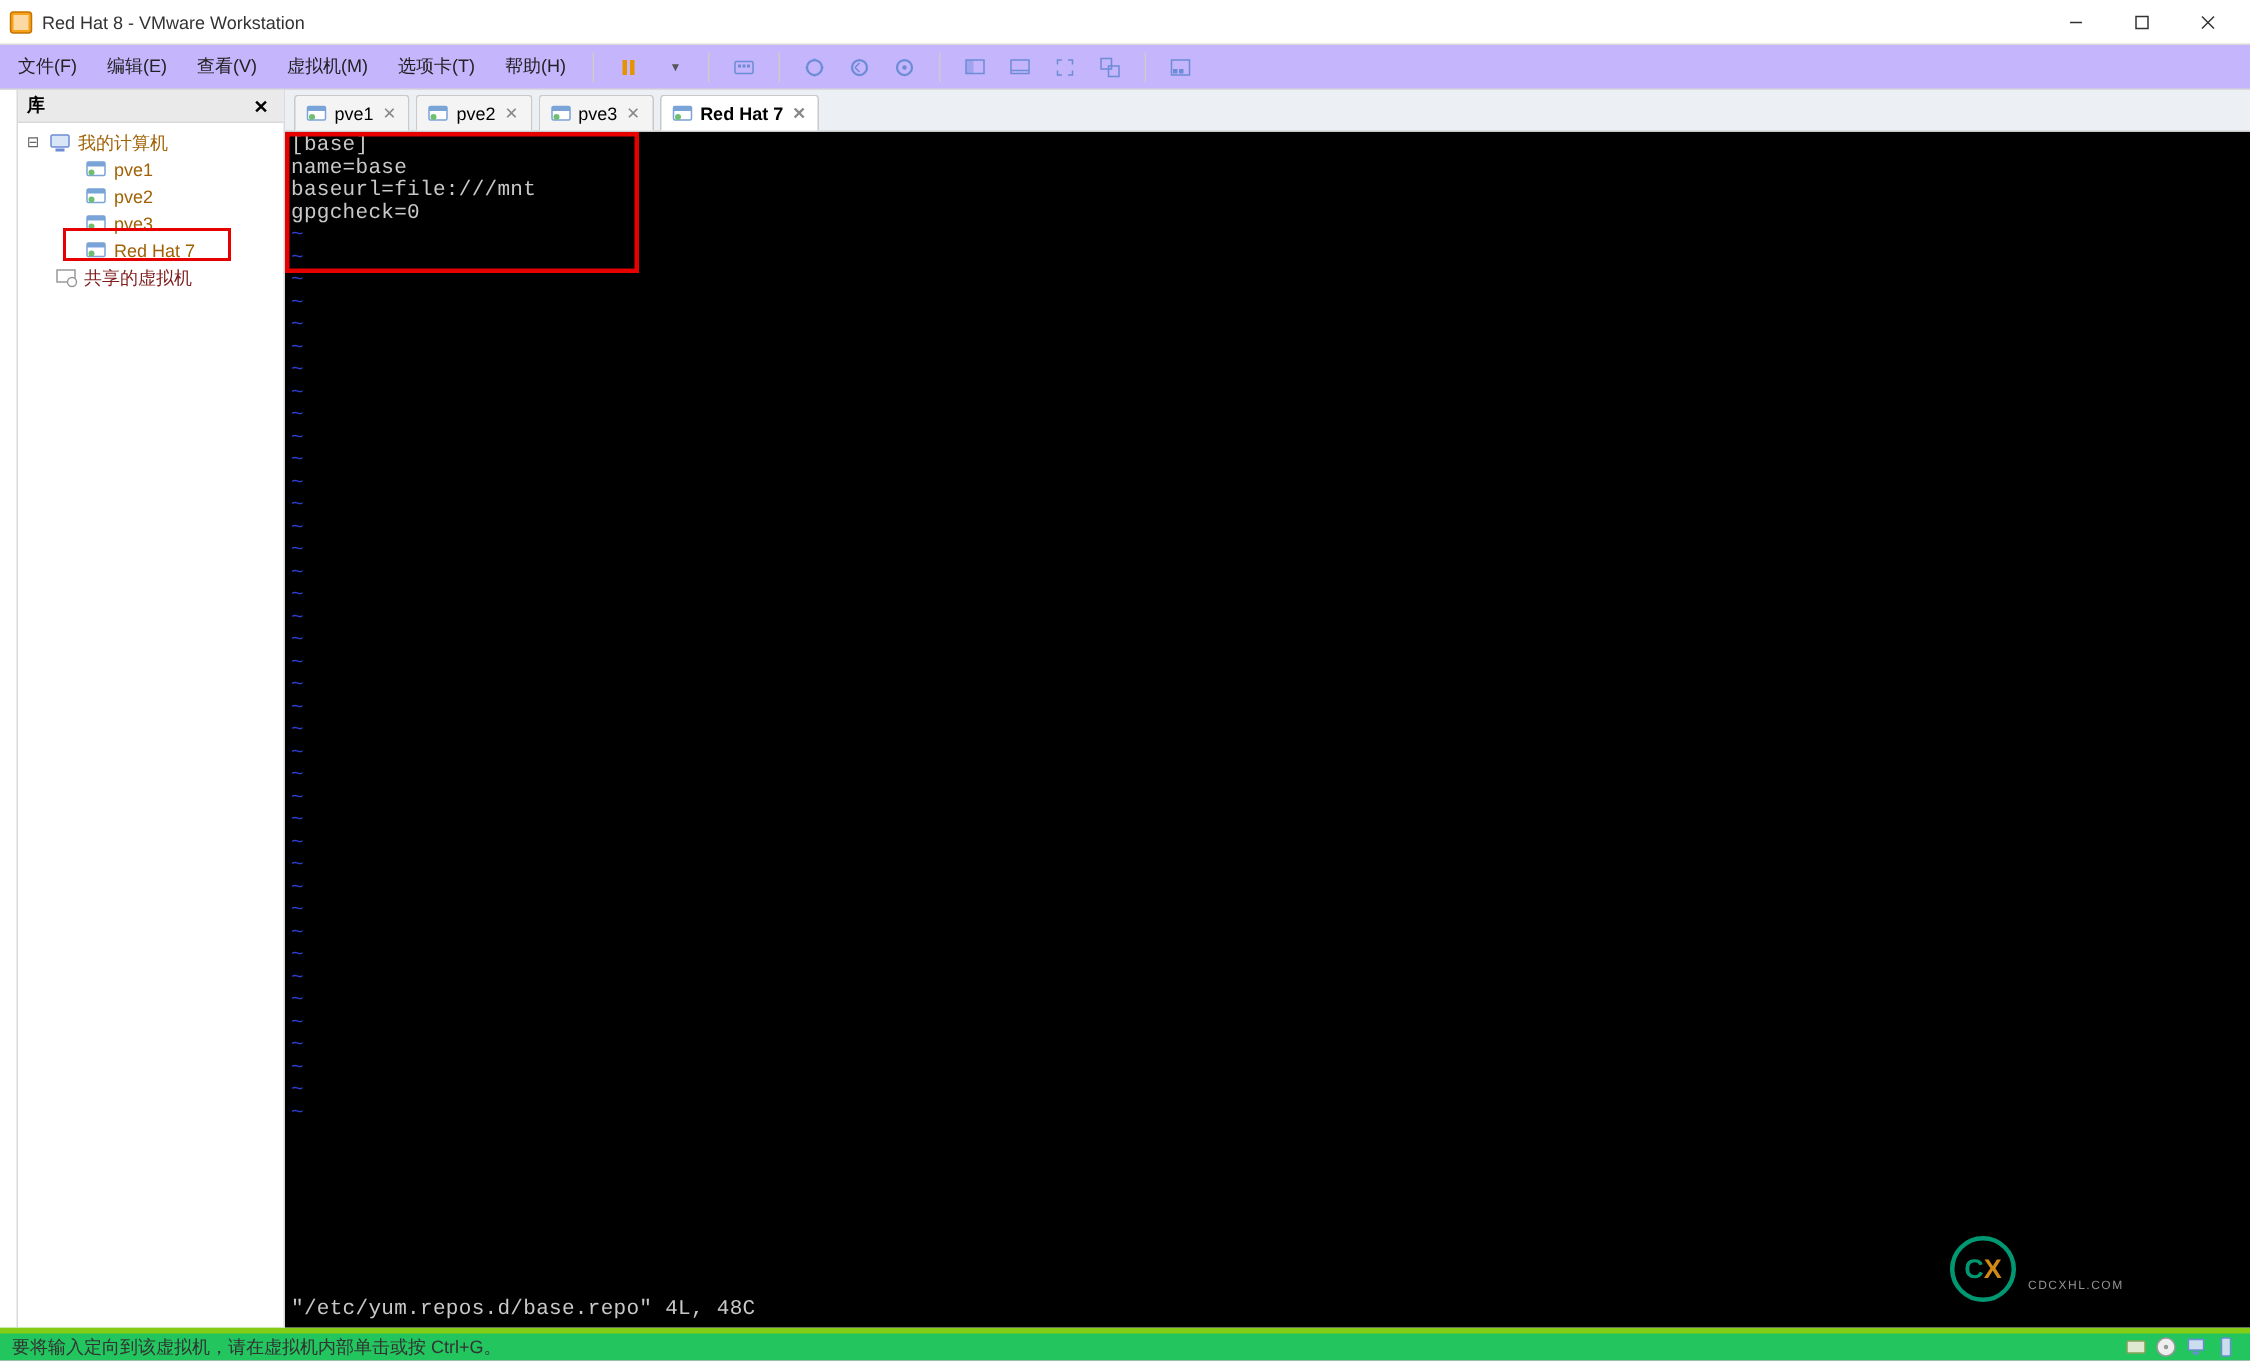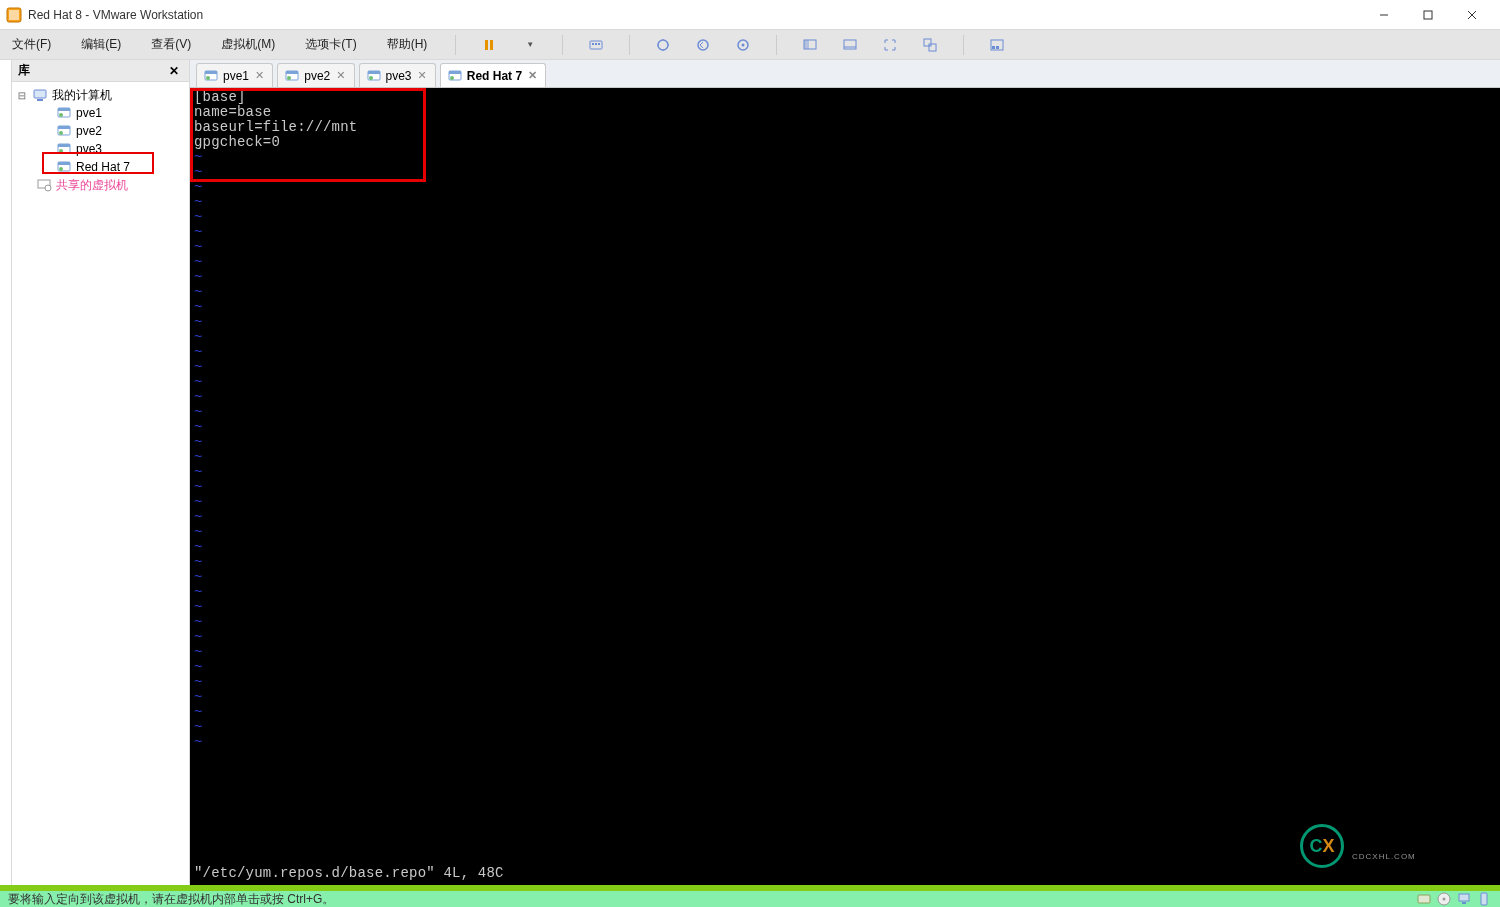--- a/index.html
+++ b/index.html
@@ -3,21 +3,21 @@
 <meta charset="utf-8">
 <style>
   * { box-sizing: border-box; margin: 0; padding: 0; }
   html, body { width: 1500px; height: 907px; font-family: "Microsoft YaHei", Tahoma, sans-serif; font-size: 12px; overflow: hidden; background:#fff; }
   .titlebar { height: 30px; background: #fff; border-bottom: 1px solid #d9d9d9; display:flex; align-items:center; padding:0 6px; }
   .titlebar .app-icon { width:16px; height:16px; margin-right:6px; }
   .title-text { flex:0 0 auto; color:#333; }
   .title-spacer { flex:1; }
   .win-btn { width:44px; height:29px; display:flex; align-items:center; justify-content:center; color:#333; }
   
-  .menubar { height:30px; background:#e5e5e5; border-bottom:1px solid #d9d9d9; display:flex; align-items:center; padding:0 4px; gap:14px; }
+  .menubar { height:30px; background:#c4b5fd; border-bottom:1px solid #d9d9d9; display:flex; align-items:center; padding:0 4px; gap:4px; }
   .menu-item { padding:4px 8px; color:#222; cursor:default; }
   .toolbar-sep { width:1px; height:20px; background:#ccc; margin:0 6px; }
   .tool-btn { width:26px; height:26px; display:flex; align-items:center; justify-content:center; border-radius:2px; }
   .tool-btn svg { width:16px; height:16px; }
   .dropdown-arrow { font-size:8px; margin-left:2px; color:#555; }
   
   .body-row { display:flex; height: calc(907px - 30px - 30px - 22px); }
   
   .left-strip { width:12px; background:#fff; border-right:1px solid #d9d9d9; position:relative; }
   .left-strip .vtxt { writing-mode: vertical-rl; font-size:11px; color:#666; margin-top:150px; margin-left:-2px;}
@@ -30,36 +30,36 @@
   .search-box .mag { width:14px; height:14px; margin-right:4px; flex-shrink:0;}
   .search-box .ph { flex:1; white-space:nowrap; overflow:hidden; text-overflow:ellipsis; font-size:12px;}
   .search-caret { width:16px; text-align:center; color:#555; cursor:pointer; }
   
   .tree { padding:4px 0; overflow:auto; position:relative; }
   .tree-row { display:flex; align-items:center; height:18px; padding-left:4px; white-space:nowrap; }
   .tree-row.depth1 { padding-left:20px; }
   .tree-row.depth2 { padding-left:40px; }
   .tree-toggle { width:12px; text-align:center; font-size:10px; color:#666; }
   .tree-icon { width:16px; height:16px; margin:0 4px; flex-shrink:0; }
-  .tree-label { color:#000000; }
+  .tree-label { color:#a16207; }
   .red-box-tree { position:absolute; border:2px solid #e60000; pointer-events:none; }
   
   .content { flex:1; display:flex; flex-direction:column; background:#fff; }
   .tabbar { height:28px; background:#eceff3; border-bottom:1px solid #c9c9c9; display:flex; align-items:flex-end; padding-left:6px; gap:4px; }
   .tab { height:24px; border:1px solid #c9c9c9; border-bottom:none; background:#f4f4f4; display:flex; align-items:center; padding:0 6px; border-radius:3px 3px 0 0; gap:4px; }
   .tab.active { background:#fff; font-weight:bold; }
   .tab .tab-x { color:#888; font-size:11px; padding:0 2px; cursor:pointer; }
   
   .terminal { flex:1; background:#000; position:relative; font-family: "Courier New", monospace; font-size:14px; line-height:15px; color:#c8c8c8; white-space:pre; overflow:hidden; letter-spacing:0.2px;padding-left:24px;}
   .terminal-inner { position:absolute; left:4px; top:2px; right:4px; bottom:2px; }
   .tilde { color:#2f3fd1; }
   .vim-status { position:absolute; left:4px; bottom:4px; color:#c8c8c8; }
   .red-box-term { position:absolute; border:3px solid #e60000; left:0px; top:0px; width:236px; height:94px; }
   
-  .statusbar { height:22px; background:#86efac; border-top:6px solid #84cc16; display:flex; align-items:center; padding:0 8px; color:#333; }
+  .statusbar { height:22px; background:#22c55e; border-top:4px solid #84cc16; display:flex; align-items:center; padding:0 8px; color:#333; }
   .statusbar .spacer { flex:1; }
   .sb-icon { width:16px; height:16px; margin-left:4px; }
   .watermark { position:absolute; right:10px; bottom:36px; width:190px; height:50px; display:flex; align-items:center; gap:8px; opacity:.85;}
   .watermark .logo-c { width:44px; height:44px; border:3px solid #00b386; border-radius:50%; display:flex; align-items:center; justify-content:center; font-weight:bold; color:#00b386; font-size:18px; }
   .watermark .logo-txt { font-size:16px; font-weight:normal; color:#000000; letter-spacing:2px;}
   .watermark .logo-sub { font-size:8px; color:#aaa; letter-spacing:1px;}
   
   .vm-icon-svg { width:16px; height:16px; }
 </style>
 </head>
@@ -220,21 +220,21 @@
               <rect x="2" y="3" width="12" height="3" fill="#7aa3d8"></rect>
               <circle cx="5" cy="10" r="2" fill="#6fbf73"></circle>
             </svg></span>
         <span class="tree-label">Red Hat 7</span>
       </div>
       <div class="tree-row depth1">
         <span class="tree-icon"><svg viewBox="0 0 16 16">
               <rect x="2" y="3" width="12" height="8" fill="none" stroke="#999"></rect>
               <circle cx="12" cy="11" r="3" fill="#fff" stroke="#999"></circle>
             </svg></span>
-        <span class="tree-label" style="color:#ec4899">共享的虚拟机</span>
+        <span class="tree-label" style="color:#7f1d1d">共享的虚拟机</span>
       </div>
       <div class="red-box-tree" style="left:30px; top:70px; width:112px; height:22px;"></div>
     </div>
   </div>
 
   <div class="content">
     <div class="tabbar">
       <div class="tab">
         <svg class="vm-icon-svg" viewBox="0 0 16 16">
             <rect x="2" y="3" width="12" height="9" rx="1" fill="#fff" stroke="#7aa3d8"></rect>

